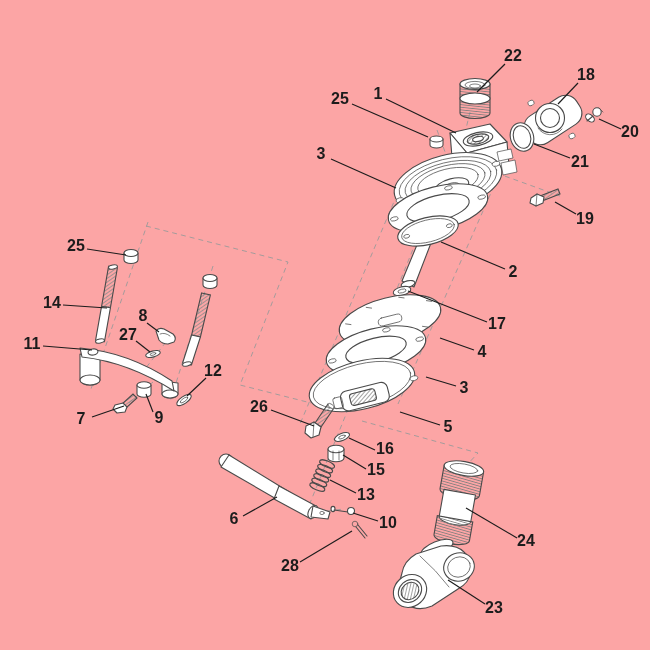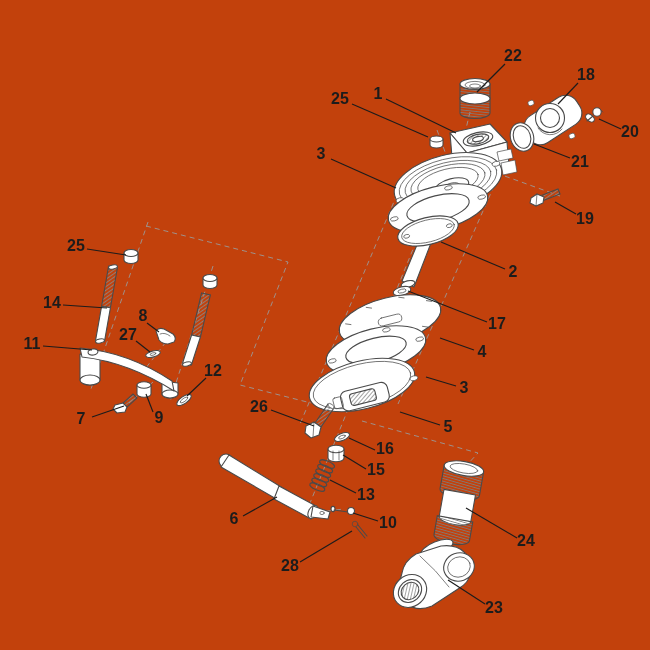--- a/index.html
+++ b/index.html
@@ -12,21 +12,21 @@
   .hv{fill:url(#thr);stroke:var(--line,#4a4a4a);stroke-width:1.1;}
   .kv{fill:url(#knl);stroke:var(--line,#4a4a4a);stroke-width:1.1;}
   .dash{fill:none;stroke:var(--dash,#9a9a9a);stroke-width:0.9;stroke-dasharray:5 4;}
   .leader{stroke:var(--label,#2a2a2a);stroke-width:1.15;fill:none;}
   text.callout{font-family:"Liberation Sans",sans-serif;font-size:16px;font-weight:600;
                fill:var(--label,#1c1c1c);}
 </style>
 </head>
 <body>
 
-<div class="stage" style="--line: #4a4a4a; --dash: #9a9a9a; --label: #1c1c1c; background: #c2410c; text-decoration: underline;">
+<div class="stage" style="--line: #4a4a4a; --dash: #9a9a9a; --label: #1c1c1c; background: #fca5a5; text-decoration: underline;">
 <svg id="dwg" width="650" height="650" viewBox="0 0 650 650">
   <defs>
     <pattern id="thr" width="3" height="3" patternUnits="userSpaceOnUse" patternTransform="rotate(55)">
       <line x1="1.5" y1="0" x2="1.5" y2="3" stroke="#8c8c8c" stroke-width="0.8"></line>
     </pattern>
     <pattern id="knl" width="2.6" height="2.6" patternUnits="userSpaceOnUse" patternTransform="rotate(96)">
       <line x1="1.3" y1="0" x2="1.3" y2="2.6" stroke="#7d7d7d" stroke-width="0.8"></line>
     </pattern>
   </defs>
 

